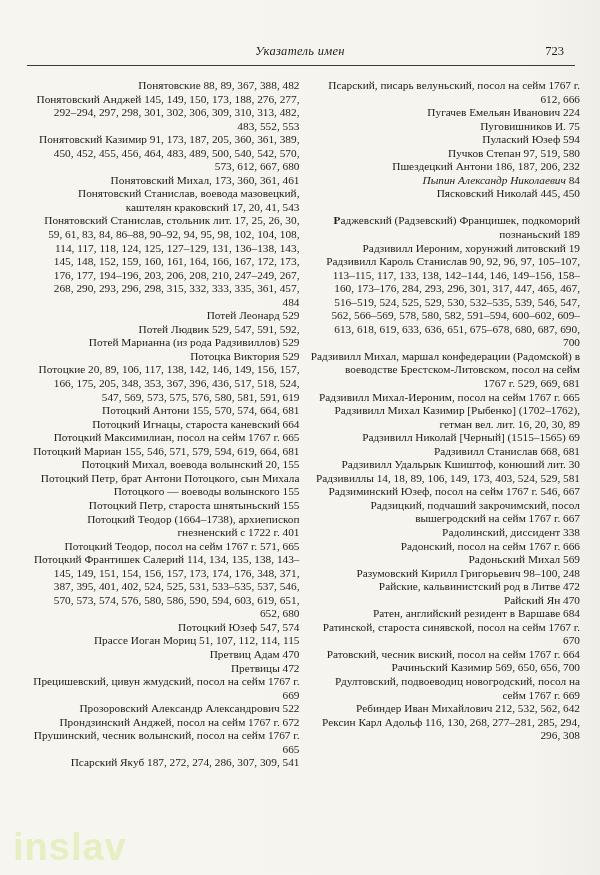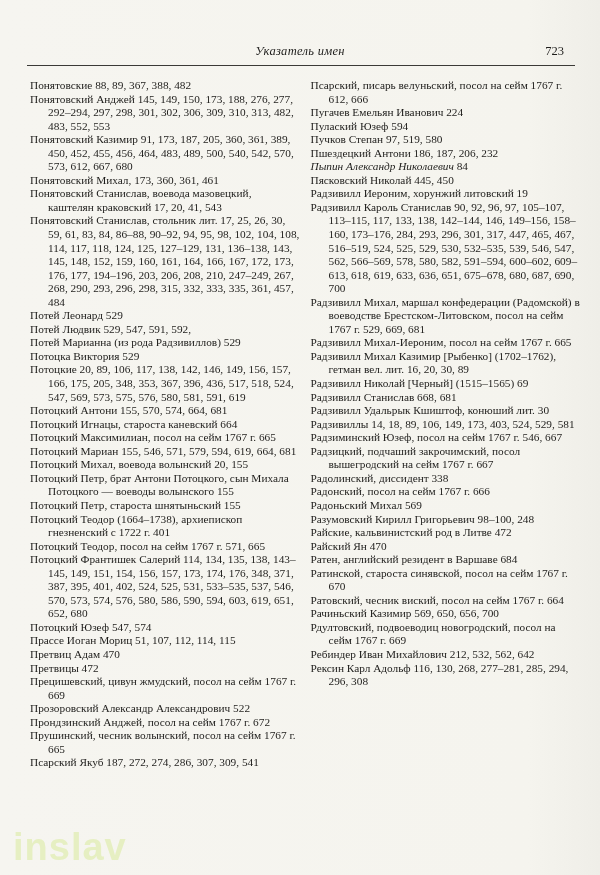--- a/index.html
+++ b/index.html
@@ -33,21 +33,21 @@
     height: 0;
   }
   .columns {
     position: absolute; top: 79px; left: 30px; right: 20px;
     display: flex; gap: 11px;
   }
   .col {
     flex: 1 1 0;
     font-size: 11.3px;
     line-height: 13.55px;
-    text-align: left;
+    text-align: right;
   }
   .entry {
     padding-left: 18px;
     text-indent: -18px;
   }
   .entry.gap { margin-top: 13.5px; }
   .entry.section::first-letter { font-weight: bold; }
   .watermark {
     position: absolute; left: 13px; bottom: 6px;
     font-family: "Liberation Sans", sans-serif;
@@ -94,25 +94,27 @@
         <div class="entry">Претвицы 472</div>
         <div class="entry">Прецишевский, цивун жмудский, посол на сейм 1767 г. 669</div>
         <div class="entry">Прозоровский Александр Александрович 522</div>
         <div class="entry">Прондзинский Анджей, посол на сейм 1767 г. 672</div>
         <div class="entry">Прушинский, чесник волынский, посол на сейм 1767 г. 665</div>
         <div class="entry">Псарский Якуб 187, 272, 274, 286, 307, 309, 541</div>
       </div>
     <div class="col">
         <div class="entry">Псарский, писарь велуньский, посол на сейм 1767 г. 612, 666</div>
         <div class="entry">Пугачев Емельян Иванович 224</div>
+        <div class="entry">Пуговишников И. 75</div>
         <div class="entry">Пулаский Юзеф 594</div>
         <div class="entry">Пучков Степан 97, 519, 580</div>
         <div class="entry">Пшездецкий Антони 186, 187, 206, 232</div>
         <div class="entry"><i>Пыпин Александр Николаевич</i> 84</div>
         <div class="entry">Пясковский Николай 445, 450</div>
+        <div class="entry gap section">Раджевский (Радзевский) Францишек, подкоморий познаньский 189</div>
         <div class="entry">Радзивилл Иероним, хорунжий литовский 19</div>
         <div class="entry">Радзивилл Кароль Станислав 90, 92, 96, 97, 105–107, 113–115, 117, 133, 138, 142–144, 146, 149–156, 158–160, 173–176, 284, 293, 296, 301, 317, 447, 465, 467, 516–519, 524, 525, 529, 530, 532–535, 539, 546, 547, 562, 566–569, 578, 580, 582, 591–594, 600–602, 609–613, 618, 619, 633, 636, 651, 675–678, 680, 687, 690, 700</div>
         <div class="entry">Радзивилл Михал, маршал конфедерации (Радомской) в воеводстве Брестском-Литовском, посол на сейм 1767 г. 529, 669, 681</div>
         <div class="entry">Радзивилл Михал-Иероним, посол на сейм 1767 г. 665</div>
         <div class="entry">Радзивилл Михал Казимир [Рыбенко] (1702–1762), гетман вел. лит. 16, 20, 30, 89</div>
         <div class="entry">Радзивилл Николай [Черный] (1515–1565) 69</div>
         <div class="entry">Радзивилл Станислав 668, 681</div>
         <div class="entry">Радзивилл Удальрык Кшиштоф, конюший лит. 30</div>
         <div class="entry">Радзивиллы 14, 18, 89, 106, 149, 173, 403, 524, 529, 581</div>
         <div class="entry">Радзиминский Юзеф, посол на сейм 1767 г. 546, 667</div>

